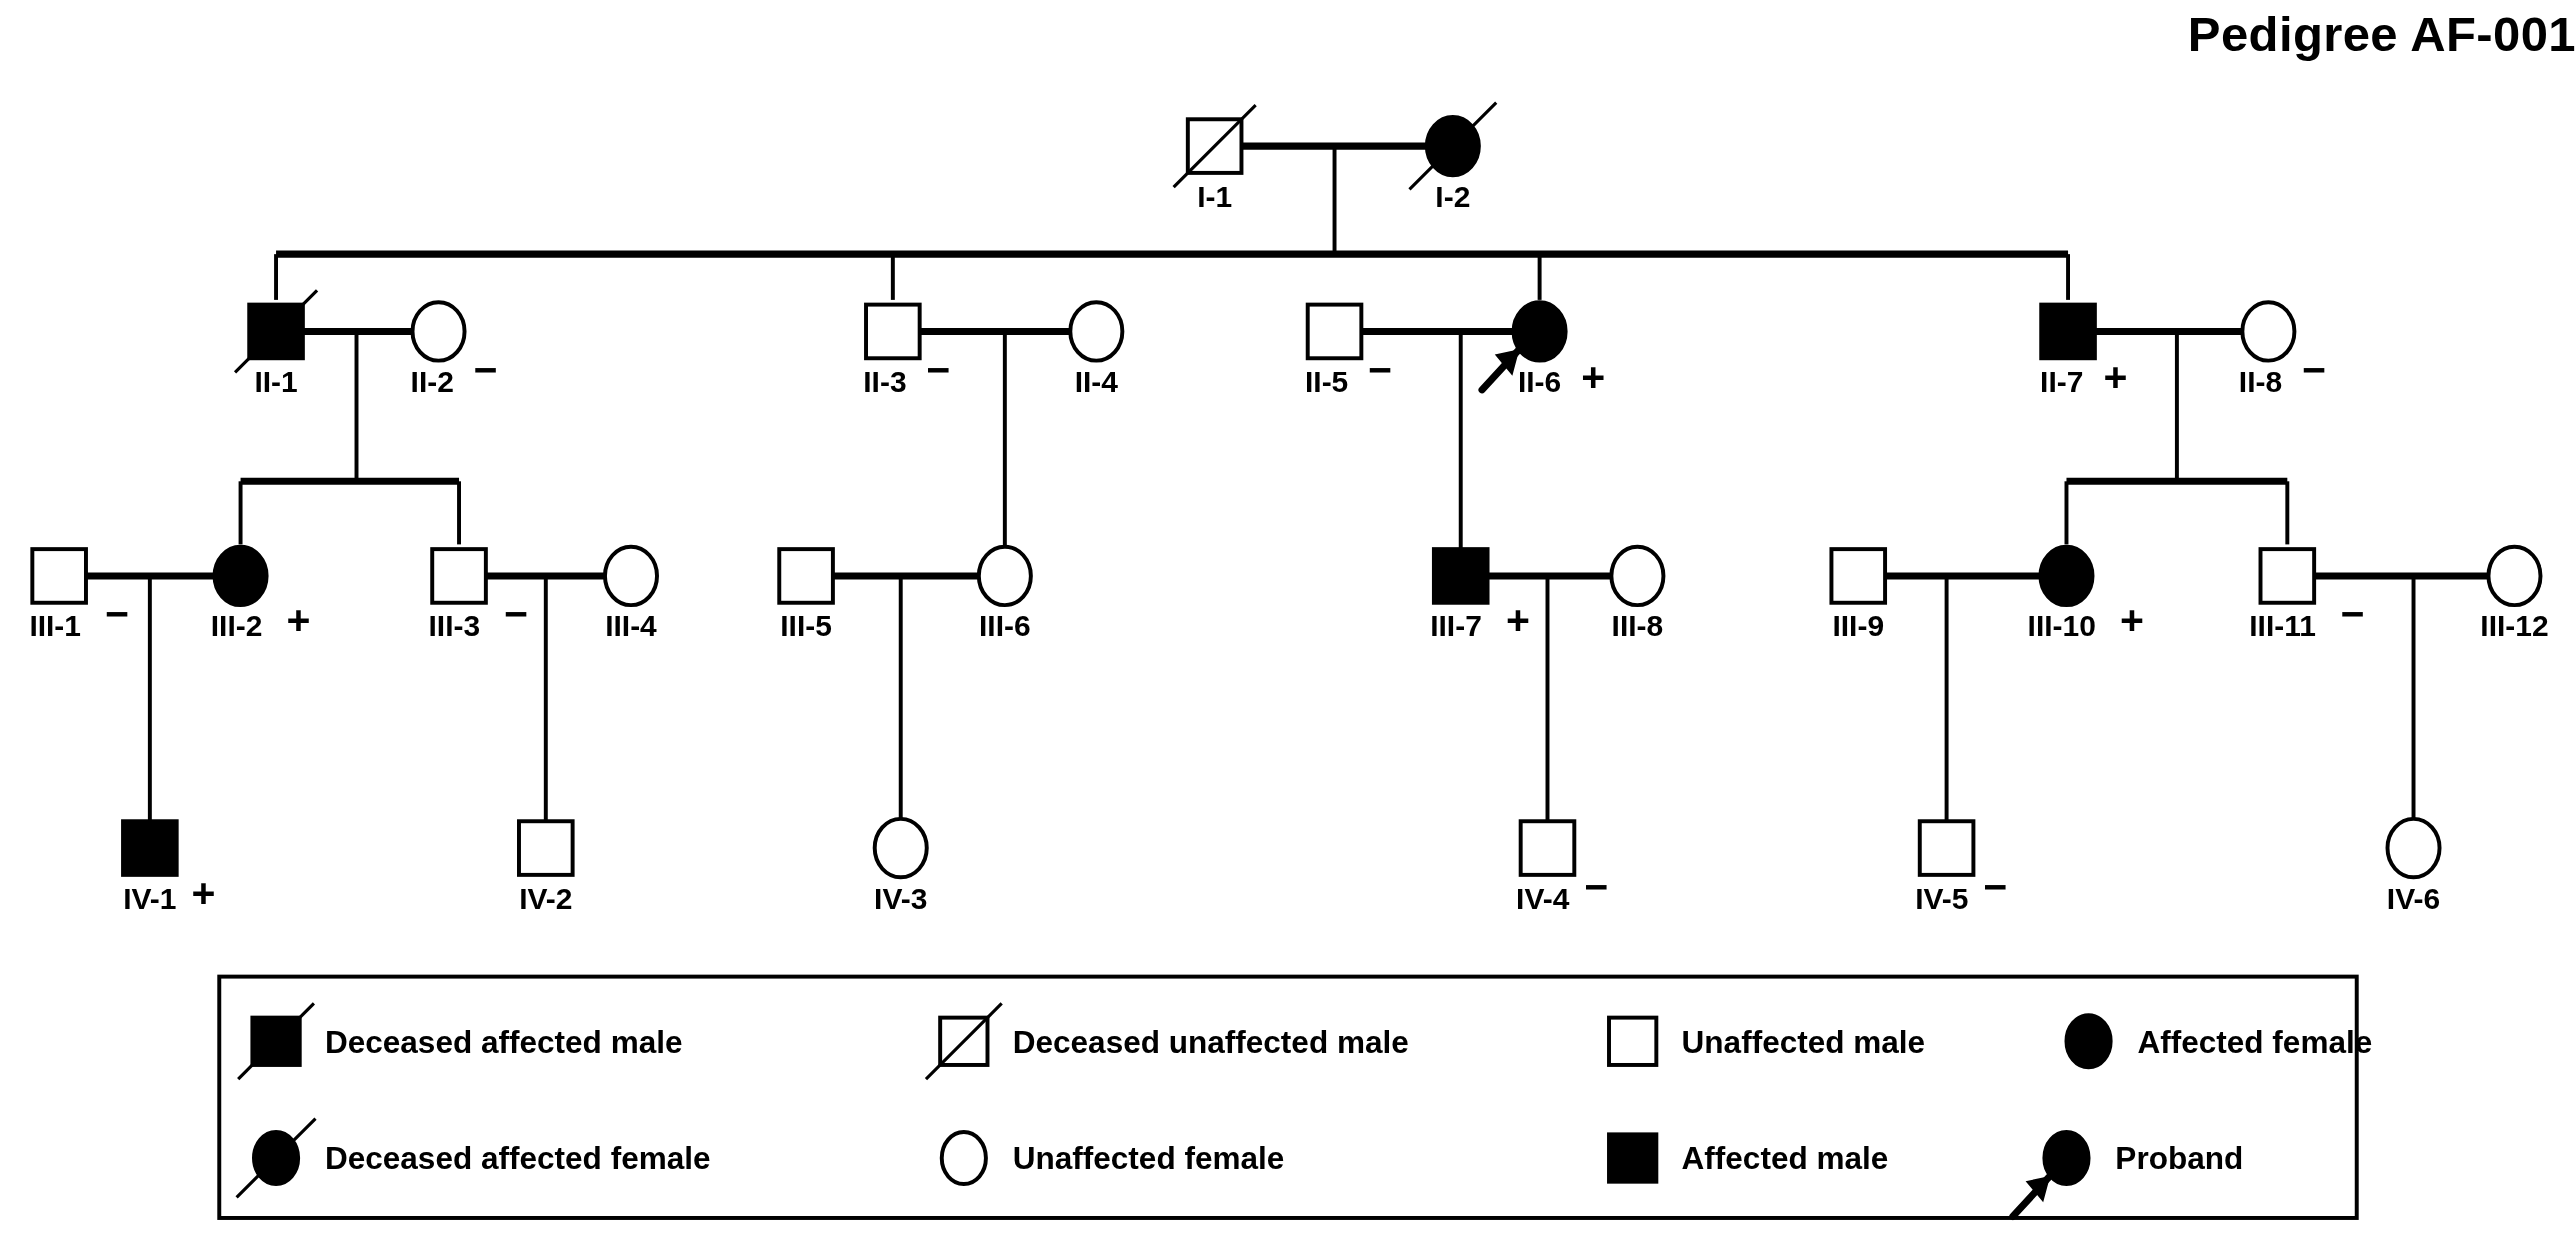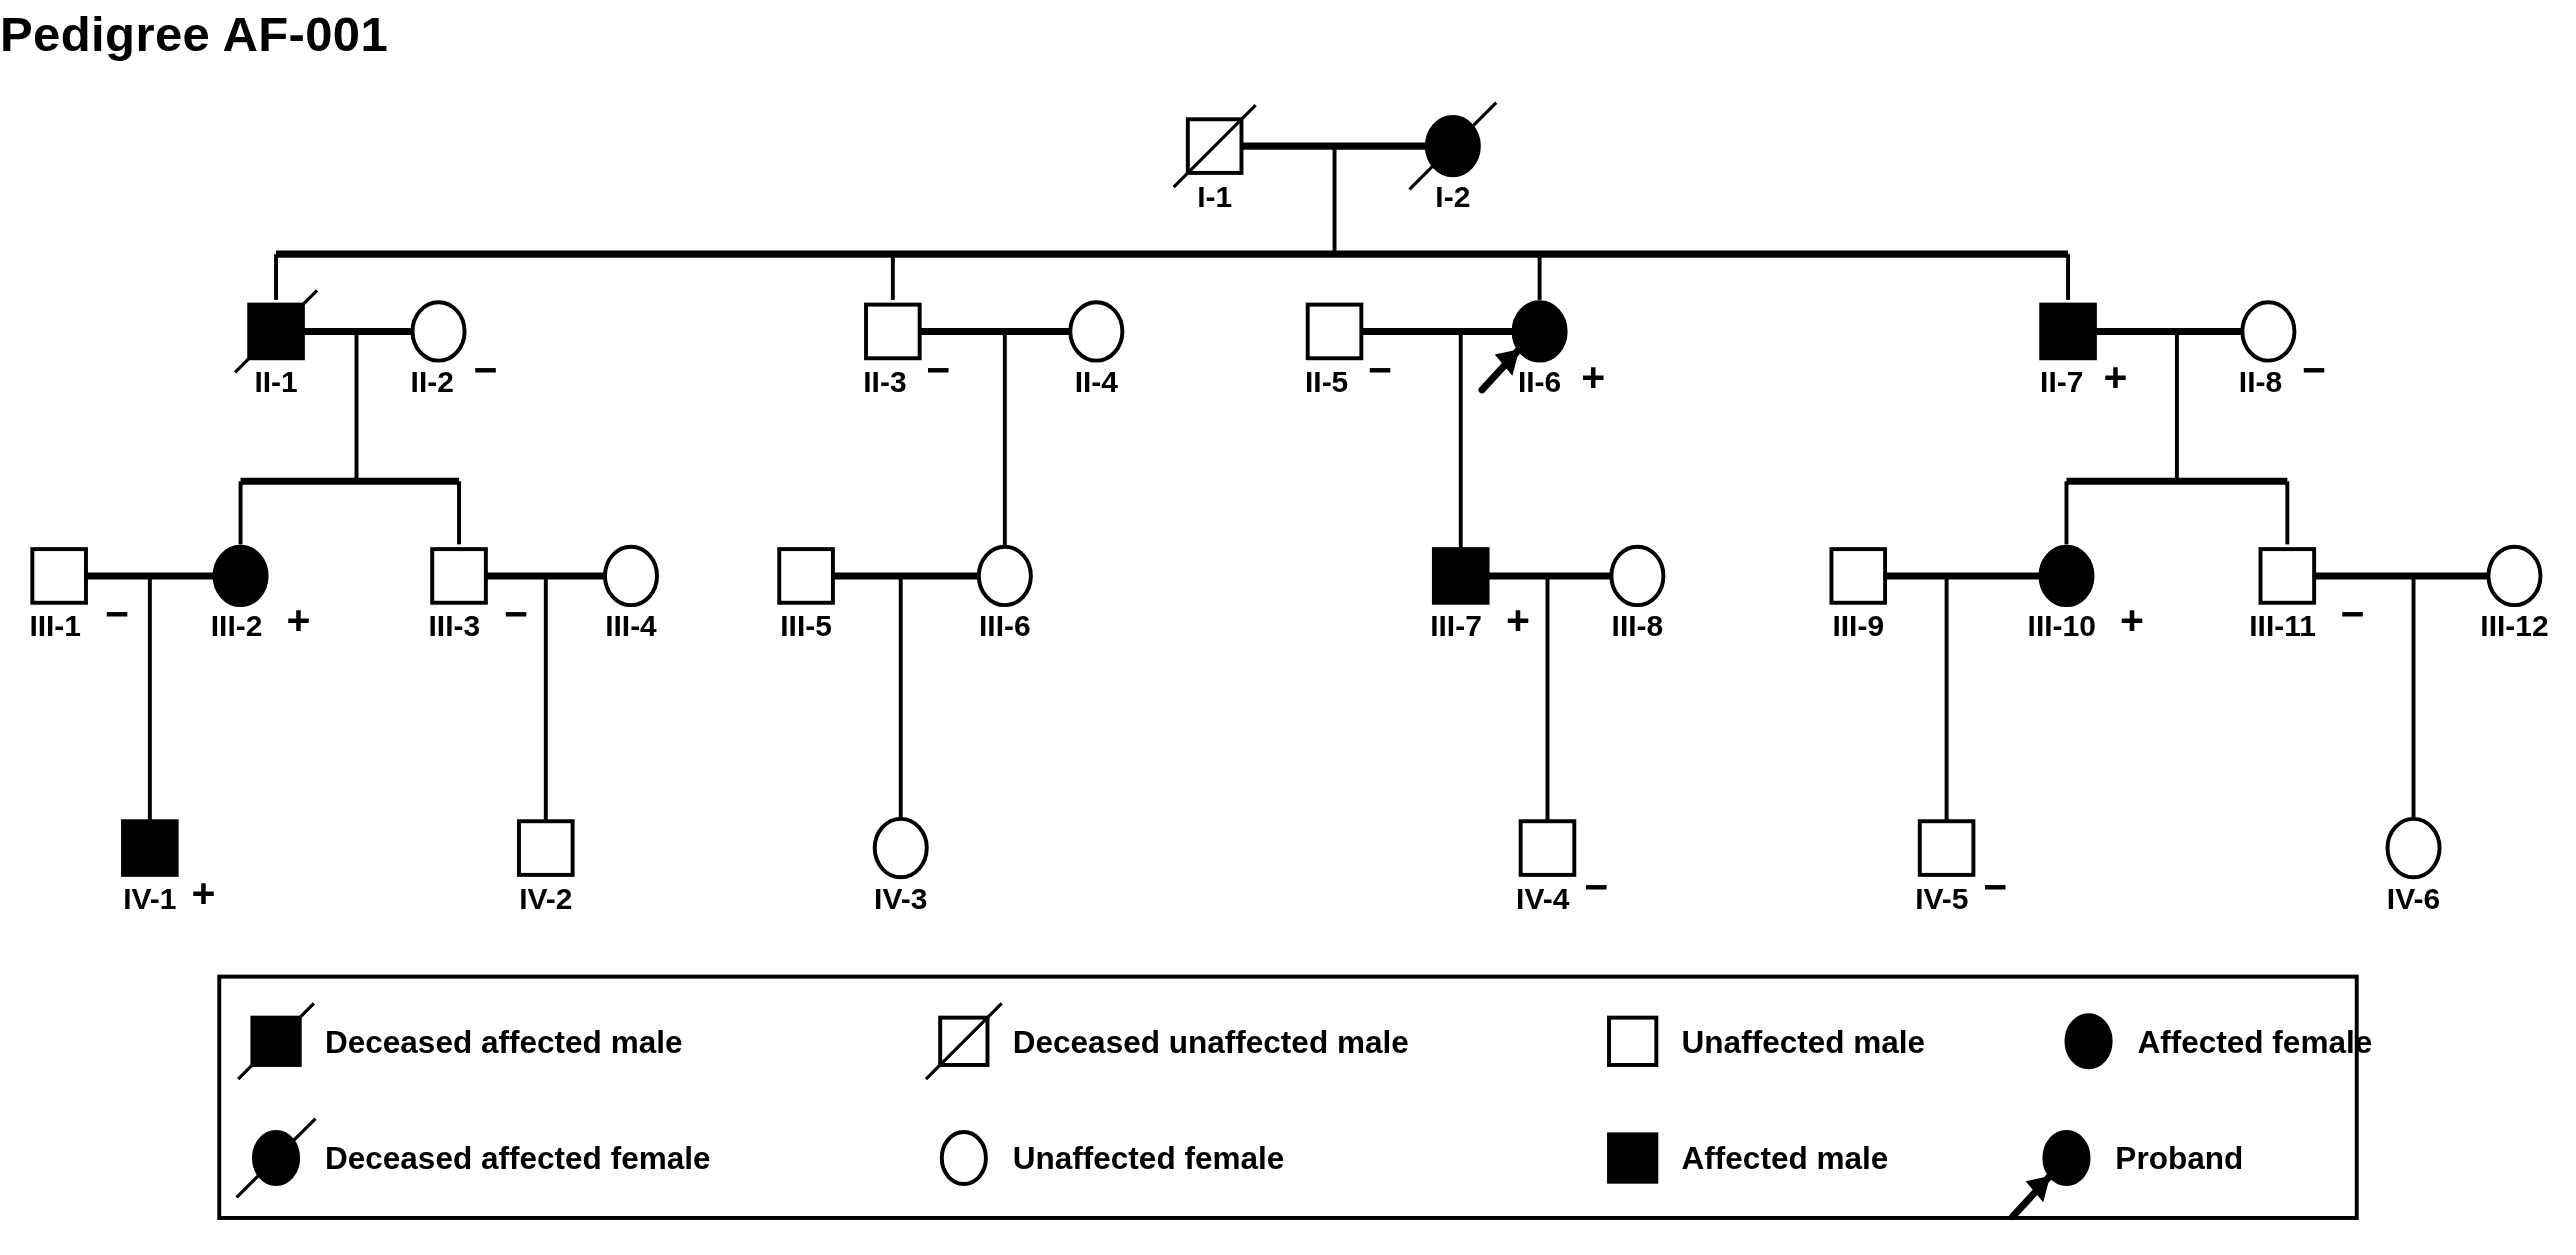--- a/index.html
+++ b/index.html
@@ -15,21 +15,21 @@
     width: 2576px;
     height: 1256px;
     background: #ffffff;
     overflow: hidden;
   }
   #pedigree-title {
     position: absolute;
     left: 0;
     top: 6.3px;
     width: 2576px;
-    text-align: left;
+    text-align: right;
     font-family: "Liberation Sans", sans-serif;
     font-weight: bold;
     font-size: 49px;
     letter-spacing: 0.4px;
     color: #000000;
   }
   svg#pedigree-canvas {
     position: absolute;
     left: 0;
     top: 0;

